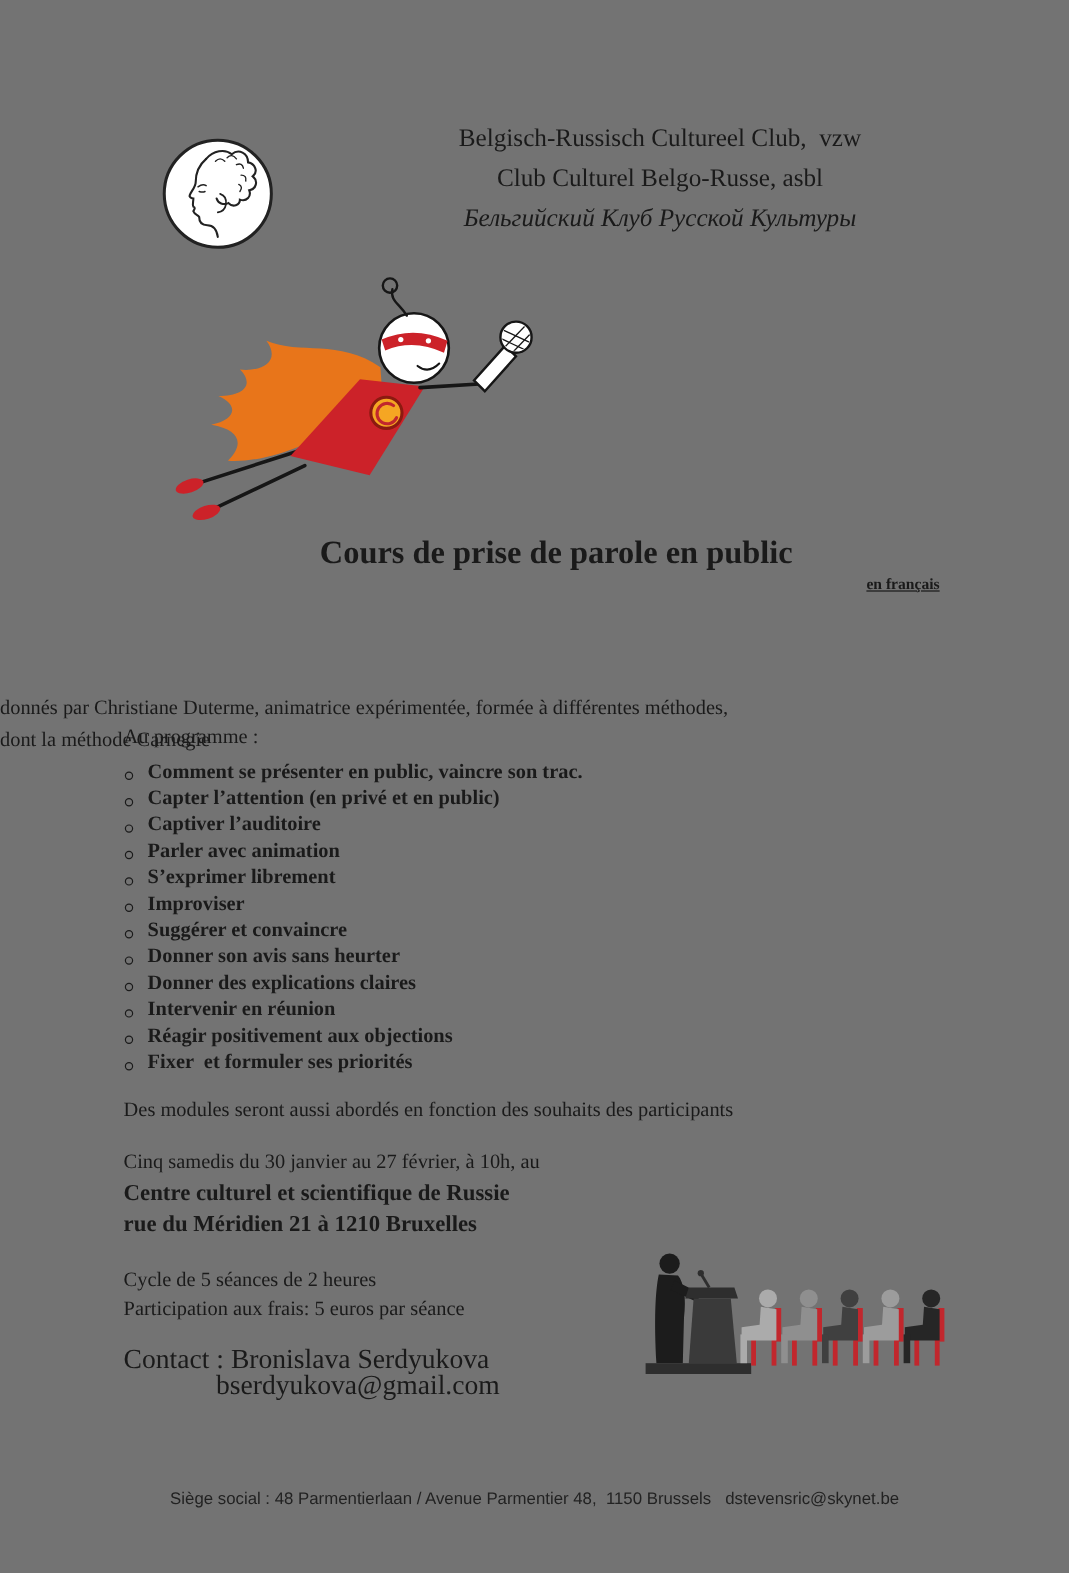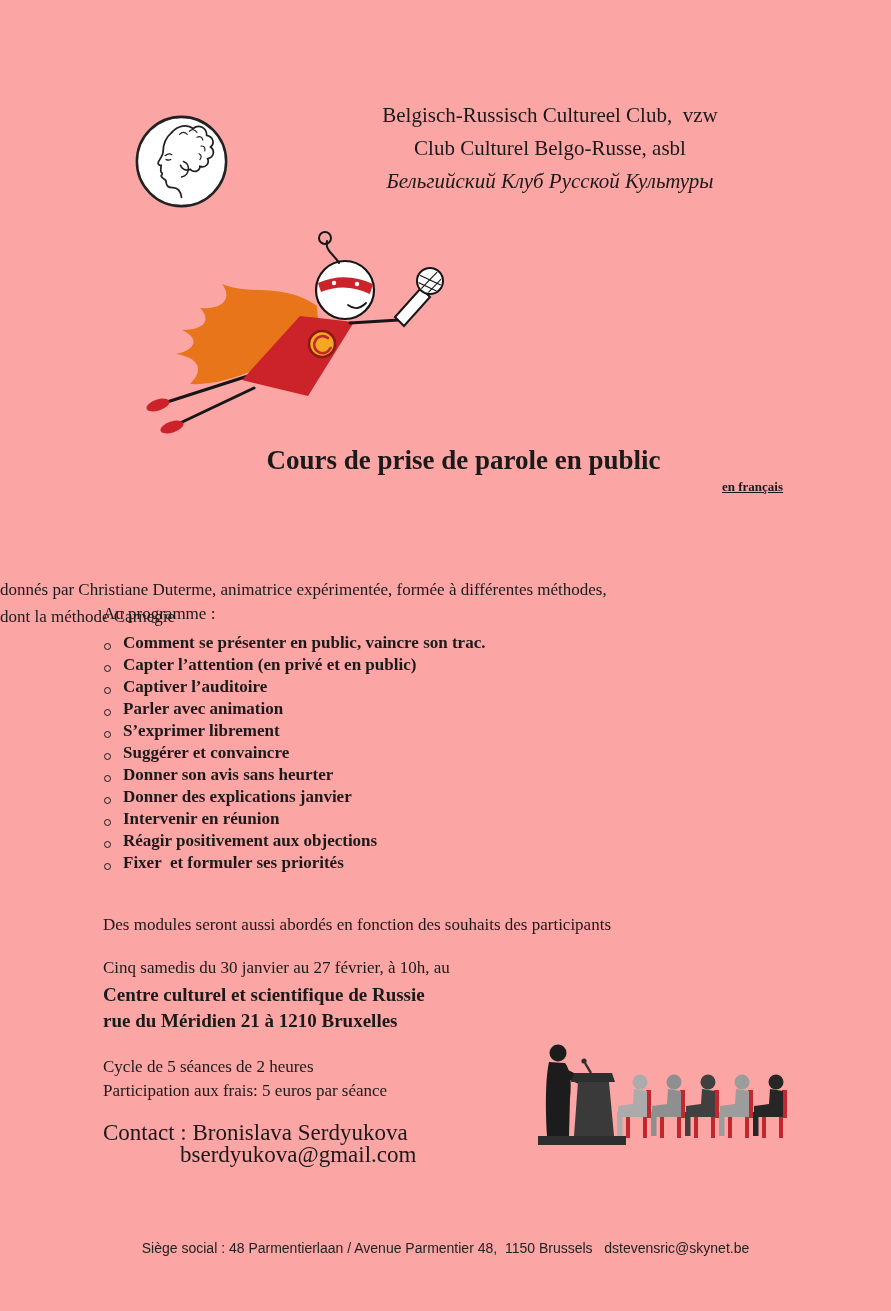--- a/index.html
+++ b/index.html
@@ -1,21 +1,21 @@
 <!DOCTYPE html>
 <html lang="fr"><head>
 <meta charset="utf-8">
 <style>
   * { margin:0; padding:0; box-sizing:border-box; }
   html,body { background:#ffffff; }
   .page {
     position:relative;
     width:891px; height:1311px;
     margin:0 auto;
-    background:#fca5a5;
+    background:#737373;
     font-family:"Liberation Serif", serif;
     color:#1a1a1a;
     overflow:hidden;
   }
   [data-bind], [data-bind-item] { white-space:pre-wrap; }
 
   .logo-wrap { position:absolute; left:133px; top:112px; width:97px; height:99px; }
   .logo-wrap svg { width:100%; height:100%; }
 
   .header-text { position:absolute; left:285px; top:99px; width:530px; text-align:center;
@@ -154,34 +154,38 @@
       <li>
         <span class="bullet"></span>
         <span class="item-text" data-bind-item="">Parler avec animation</span>
       </li>
 
       <li>
         <span class="bullet"></span>
         <span class="item-text" data-bind-item="">S’exprimer librement</span>
       </li>
 
+      <li>
+        <span class="bullet"></span>
+        <span class="item-text" data-bind-item="">Improviser</span>
+      </li>
 
       <li>
         <span class="bullet"></span>
         <span class="item-text" data-bind-item="">Suggérer et convaincre</span>
       </li>
 
       <li>
         <span class="bullet"></span>
         <span class="item-text" data-bind-item="">Donner son avis sans heurter</span>
       </li>
 
       <li>
         <span class="bullet"></span>
-        <span class="item-text" data-bind-item="">Donner des explications janvier</span>
+        <span class="item-text" data-bind-item="">Donner des explications claires</span>
       </li>
 
       <li>
         <span class="bullet"></span>
         <span class="item-text" data-bind-item="">Intervenir en réunion</span>
       </li>
 
       <li>
         <span class="bullet"></span>
         <span class="item-text" data-bind-item="">Réagir positivement aux objections</span>

